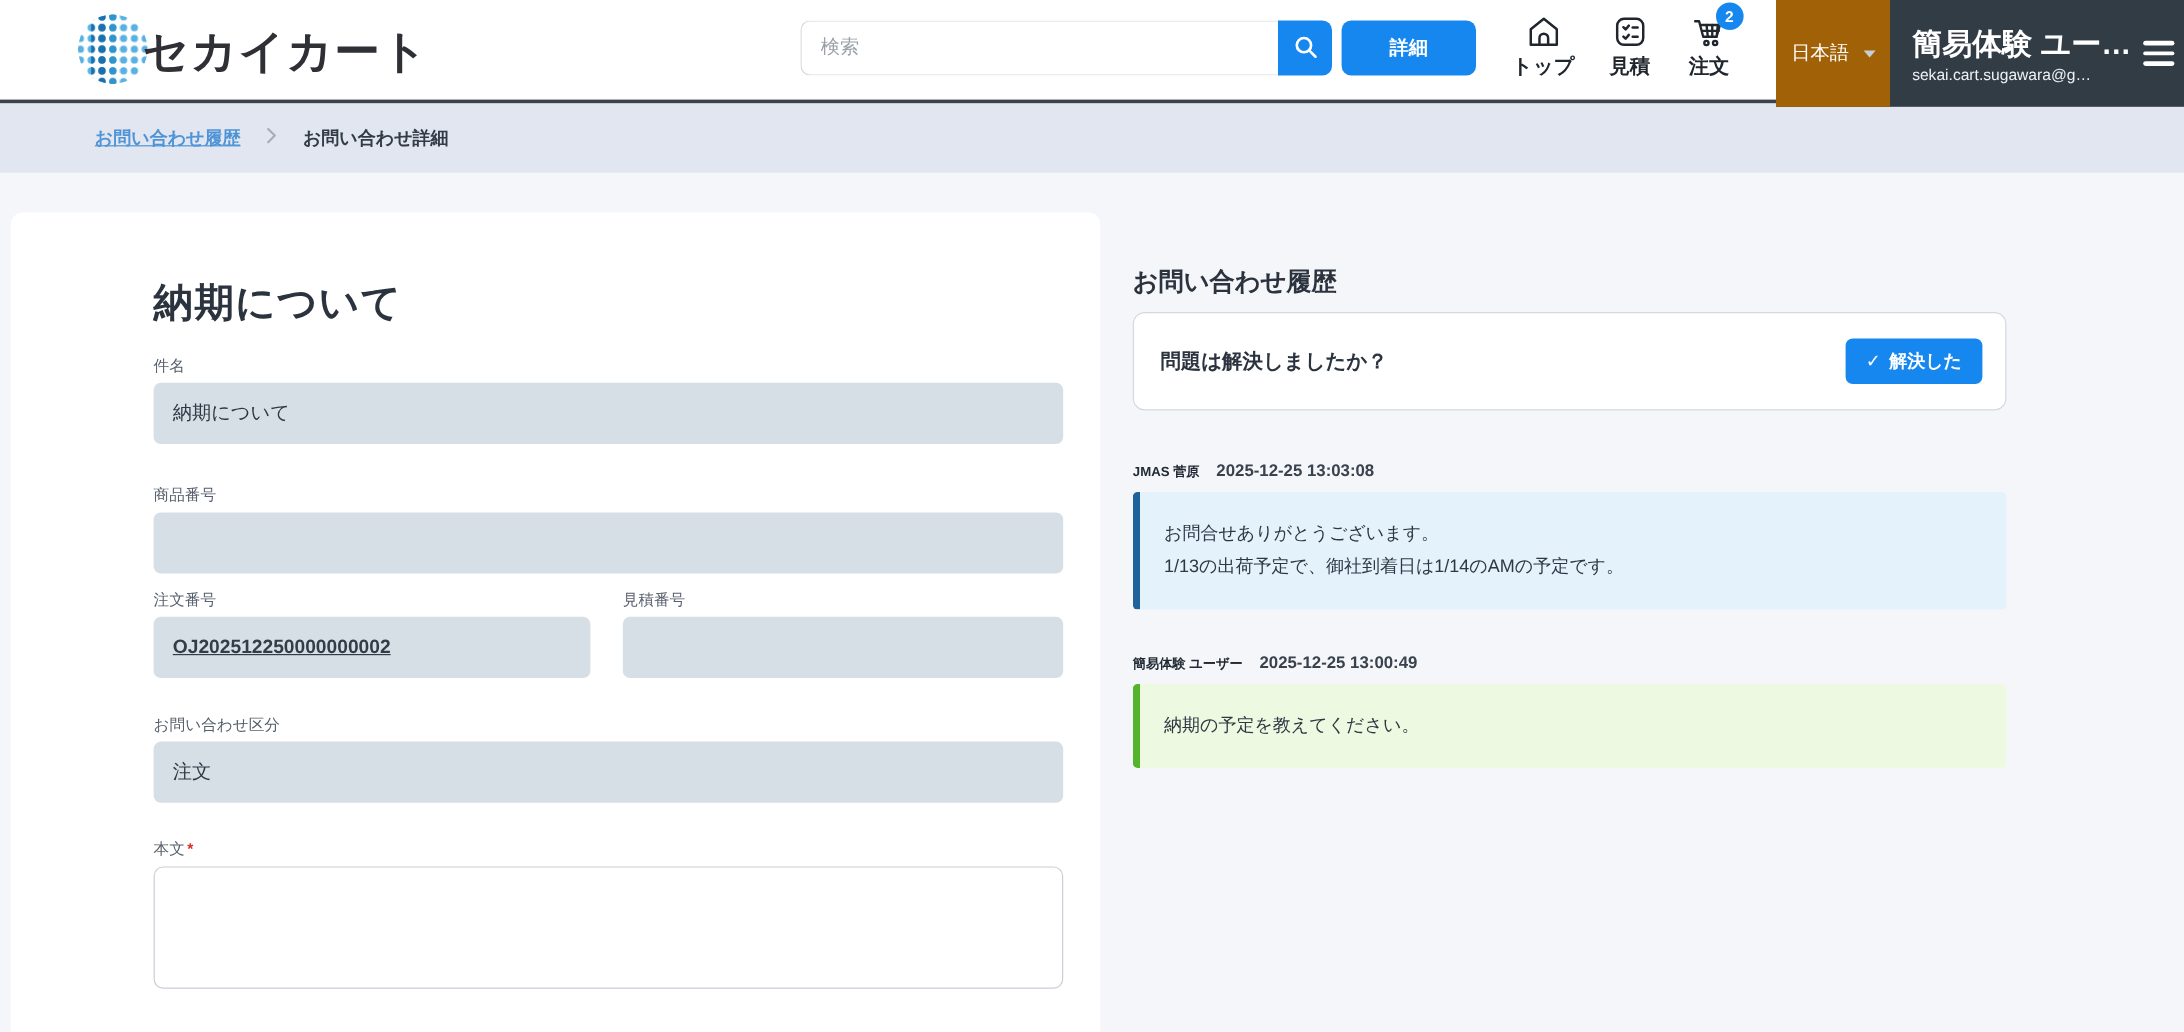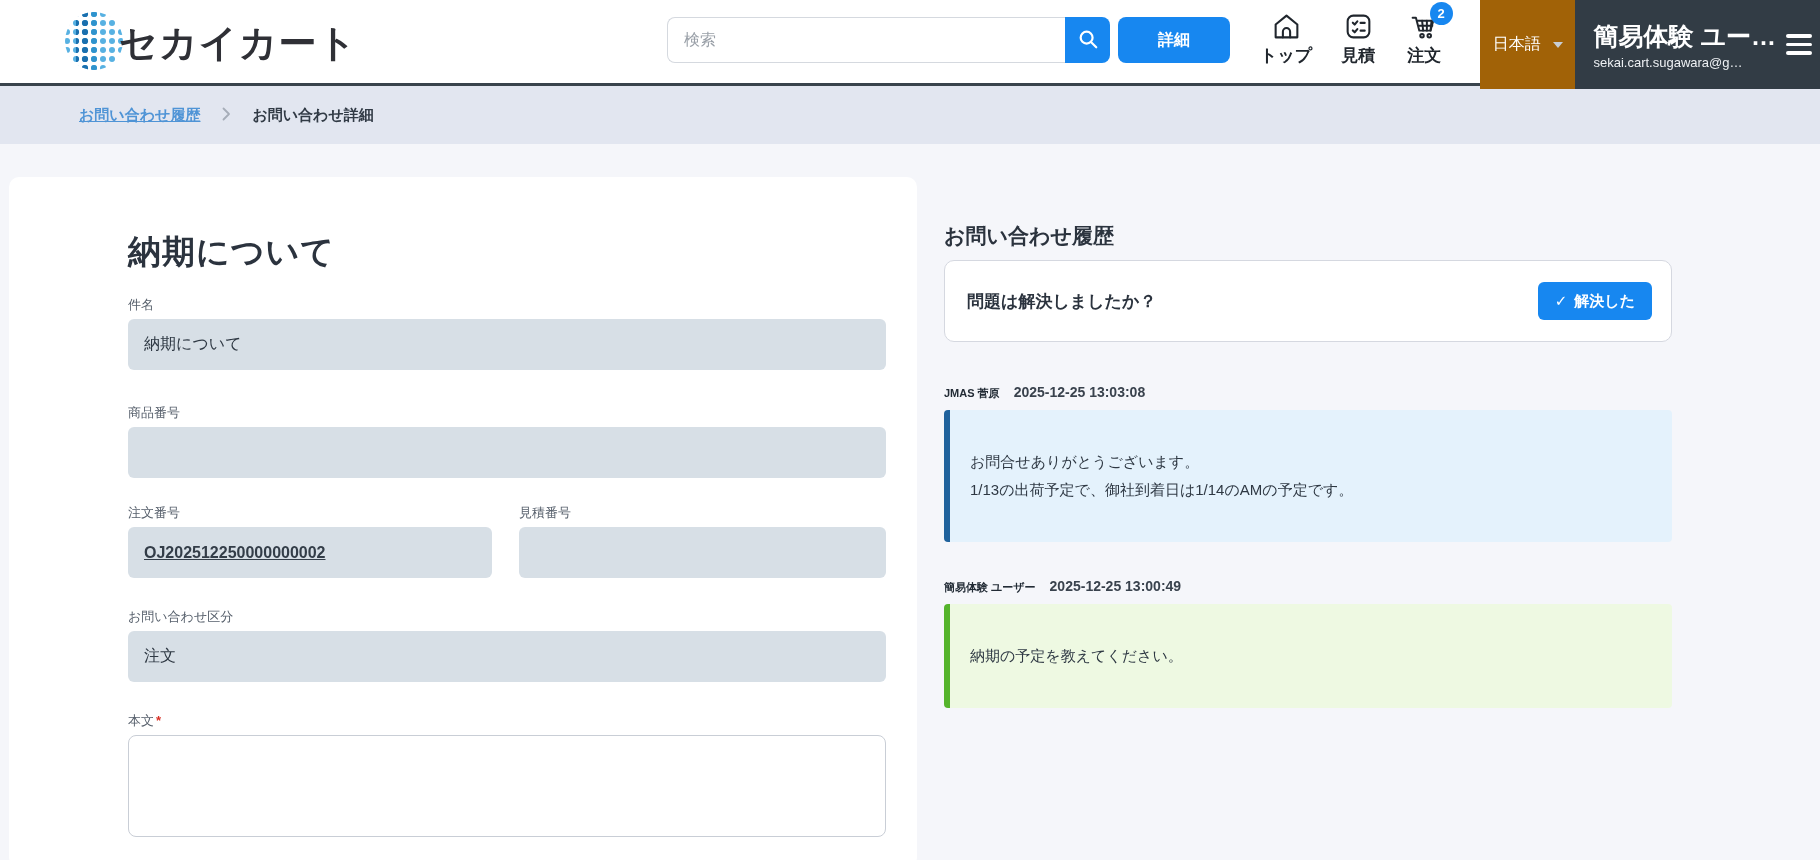--- a/index.html
+++ b/index.html
@@ -77,21 +77,21 @@
 
   
   .main-area { position:relative; height:713px; background:#f5f6fa; }
 
   .form-card {
     position:absolute; left:9px; top:33px; width:908px; height:690px;
     background:#fff; border-radius:10px; padding:53px 31px 0 119px;
   }
   .form-title { font-size:33px; line-height:44px; font-weight:700; color:#2b333e; letter-spacing:1px; }
   .field-group { }
-  .mt23{margin-top:23px}.mt35{margin-top:35px}.mt27{margin-top:27px}.mt31{margin-top:31px}
+  .mt23{margin-top:23px}.mt35{margin-top:35px}.mt27{margin-top:14px}.mt31{margin-top:31px}
   .field-label { font-size:13px; line-height:15px; color:#57606c; margin-bottom:7px; }
   .required-mark { color:#d93025; font-weight:700; margin-left:2px; }
   .field {
     height:51px; background:#d7dfe6; border-radius:6px;
     display:flex; align-items:center; padding:0 16px; font-size:16px; color:#2e3843;
   }
   .field-row { display:flex; gap:27px; }
   .col-a { width:364px; } .col-b { width:367px; }
   .order-link { color:#333d48; font-weight:600; text-decoration:underline; cursor:pointer; }
   .body-textarea {
@@ -111,21 +111,21 @@
   .resolve-btn {
     height:38px; padding:0 17px; background:#1787f0; border:none; border-radius:6px;
     color:#fff; font-size:15px; font-weight:700; display:flex; align-items:center; gap:7px;
     cursor:pointer; font-family:"Liberation Sans","DejaVu Sans",sans-serif;
   }
   .msg-header { display:flex; align-items:baseline; gap:14px; }
   .mh1 { margin-top:42px; } .mh2 { margin-top:36px; }
   .msg-author { font-size:11px; font-weight:700; color:#222b35; }
   .msg-time { font-size:14px; font-weight:600; color:#39424d; }
   .msg-box {
-    margin-top:9px; border-radius:4px; padding:38px 20px; font-size:15px; line-height:28px;
+    margin-top:9px; border-radius:4px; padding:21px 20px; font-size:15px; line-height:28px;
     color:#2e3843;
   }
   .msg-staff { background:#e4f2fc; border-left:6px solid #20629c; }
   .msg-user  { background:#eef9e2; border-left:6px solid #55b42c; }
 </style>
 </head>
 <body>
 
 <header class="app-header">
   <div class="logo">

